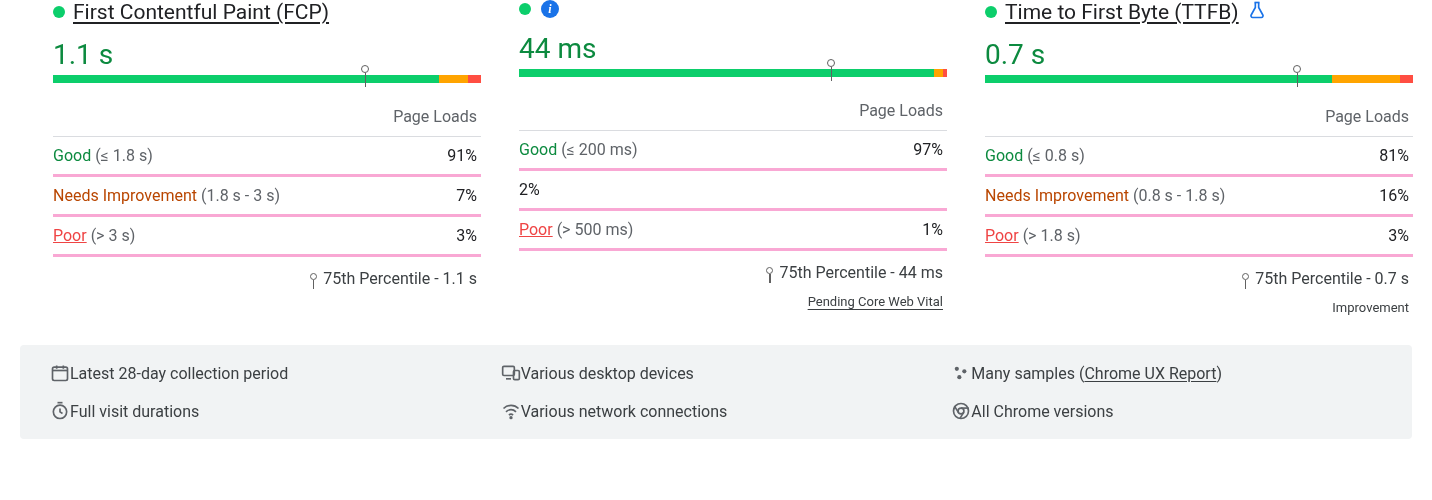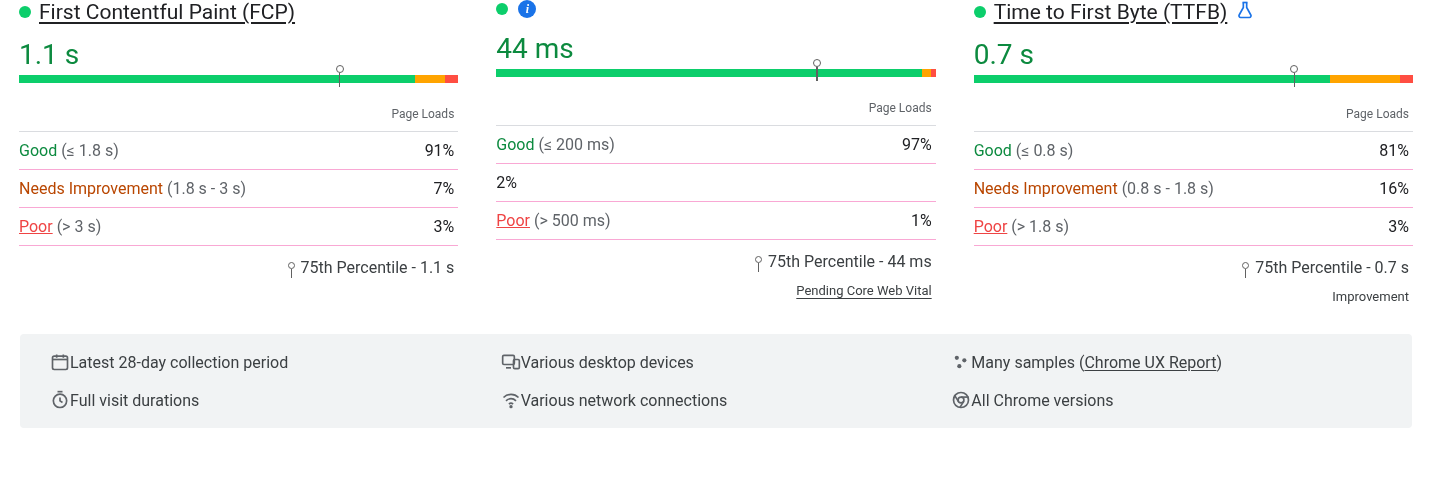--- a/index.html
+++ b/index.html
@@ -8,20 +8,21 @@
     font-size: 16px;
     color: #202124;
     background: #fff;
     padding: 0;
     width: 1432px;
   }
   .metrics-row {
     display: flex;
     gap: 38px;
     padding: 0 19px;
+    margin-left: 34px;
   }
   .metric {
     flex: 1;
     min-width: 0;
   }
   .metric-header {
     display: flex;
     align-items: center;
     gap: 8px;
     margin-bottom: 14px;
@@ -85,30 +86,30 @@
     background: #fff;
     border-radius: 50%;
   }
   .marker-stem {
     width: 1.5px; height: 14px;
     background: #616161;
   }
   .page-loads-label {
     text-align: right;
     color: #5f6368;
-    font-size: 12px;
+    font-size: 16px;
     padding: 10px 4px 10px 0;
     border-bottom: 1px solid #dadce0;
   }
   .dist-row {
     display: flex;
     justify-content: space-between;
     align-items: center;
     padding: 9px 4px 9px 0;
-    border-bottom: 1px solid #f9a8d4;
+    border-bottom: 3px solid #f9a8d4;
     font-size: 16px;
   }
   .dist-row:last-of-type { border-bottom: 1px solid #dadce0; }
   .lbl-good { color: #0c8a3f; }
   .lbl-ni   { color: #b94600; }
   .lbl-poor { color: #ef4444; text-decoration: underline; }
   .threshold { color: #5f6368; }
   .pct { color: #202124; }
   .percentile-row {
     text-align: right;

